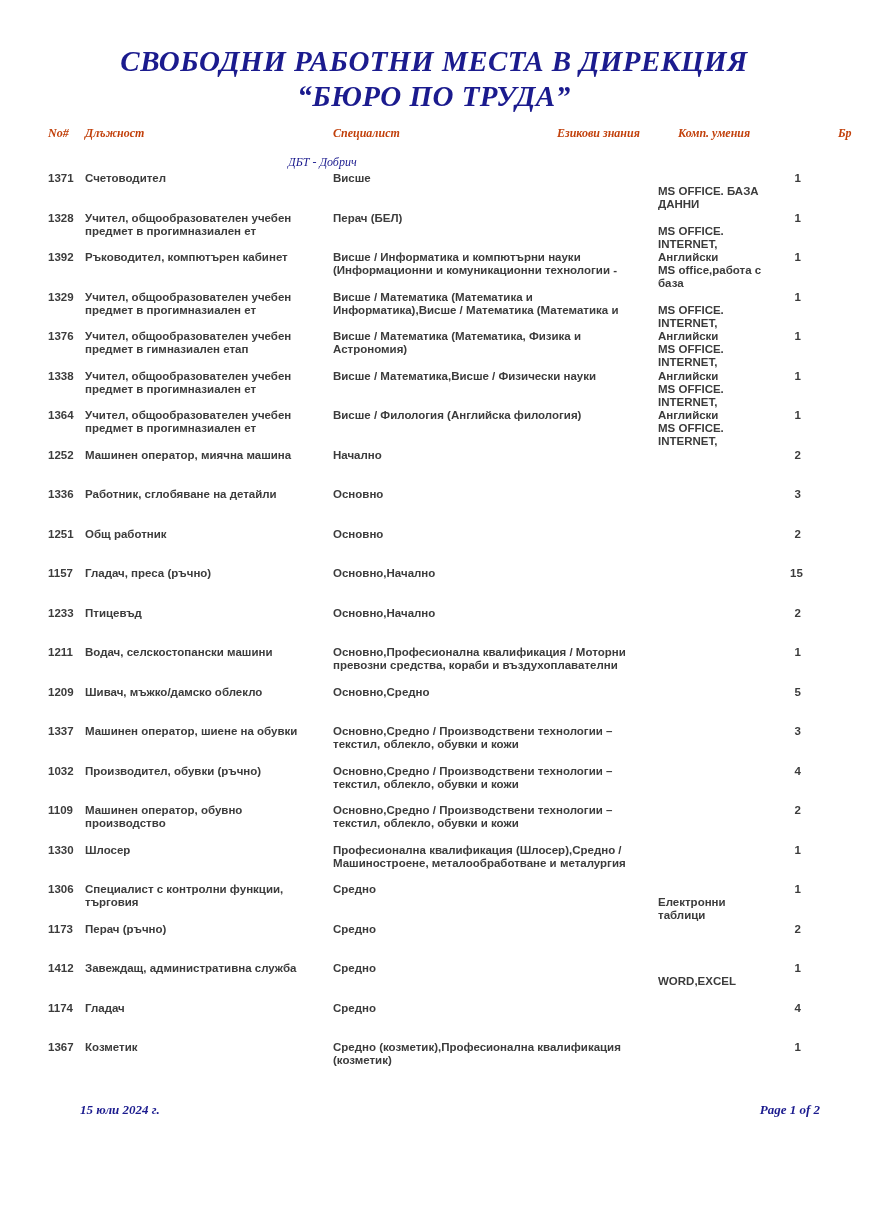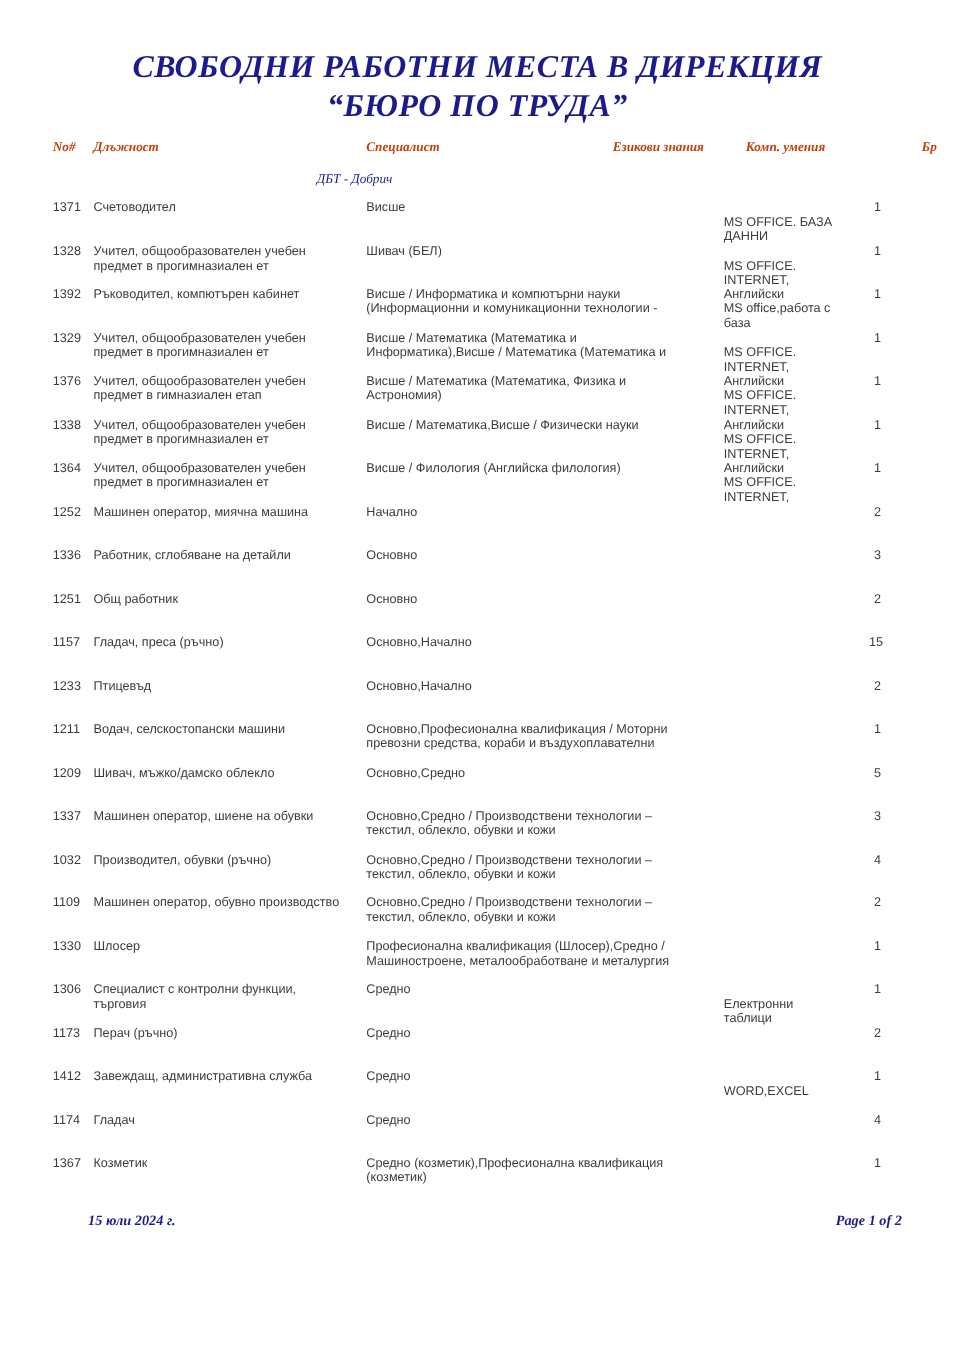--- a/index.html
+++ b/index.html
@@ -29,21 +29,21 @@
     color: #c2410c;
   }
   .col-headers .h-br { padding-left: 48px; white-space: nowrap; }
   .section-row {
     margin-top: 11px; margin-left: 240px;
     font-family: "Liberation Serif", serif;
     font-style: italic; font-weight: normal;
     font-size: 12px; line-height: 19px;
     color: #1b1b8e;
   }
-  .rows { margin-top: 11px; }
+  .rows { margin-top: 0; font-weight: bold; }
   .row {
     display: grid;
     grid-template-columns: 37px 248px 325px 132px 30px;
     min-height: 39.5px;
     align-items: start;
     font-size: 11.5px; line-height: 13px;
     color: #3c3c3c;
   }
   .c { white-space: pre-line; }
   .c.no { padding-right: 4px; }
@@ -87,21 +87,21 @@
     <div class="c skills">
 MS OFFICE. БАЗА
 ДАННИ</div>
     <div class="c br">1</div>
   </div>
 
   <div class="row">
     <div class="c no">1328</div>
     <div class="c job">Учител, общообразователен учебен
 предмет в прогимназиален ет</div>
-    <div class="c edu">Шивач (БЕЛ)</div>
+    <div class="c edu">Перач (БЕЛ)</div>
     <div class="c skills">
 MS OFFICE.
 INTERNET,</div>
     <div class="c br">1</div>
   </div>
 
   <div class="row">
     <div class="c no">1392</div>
     <div class="c job">Ръководител, компютърен кабинет</div>
     <div class="c edu">Висше / Информатика и компютърни науки

